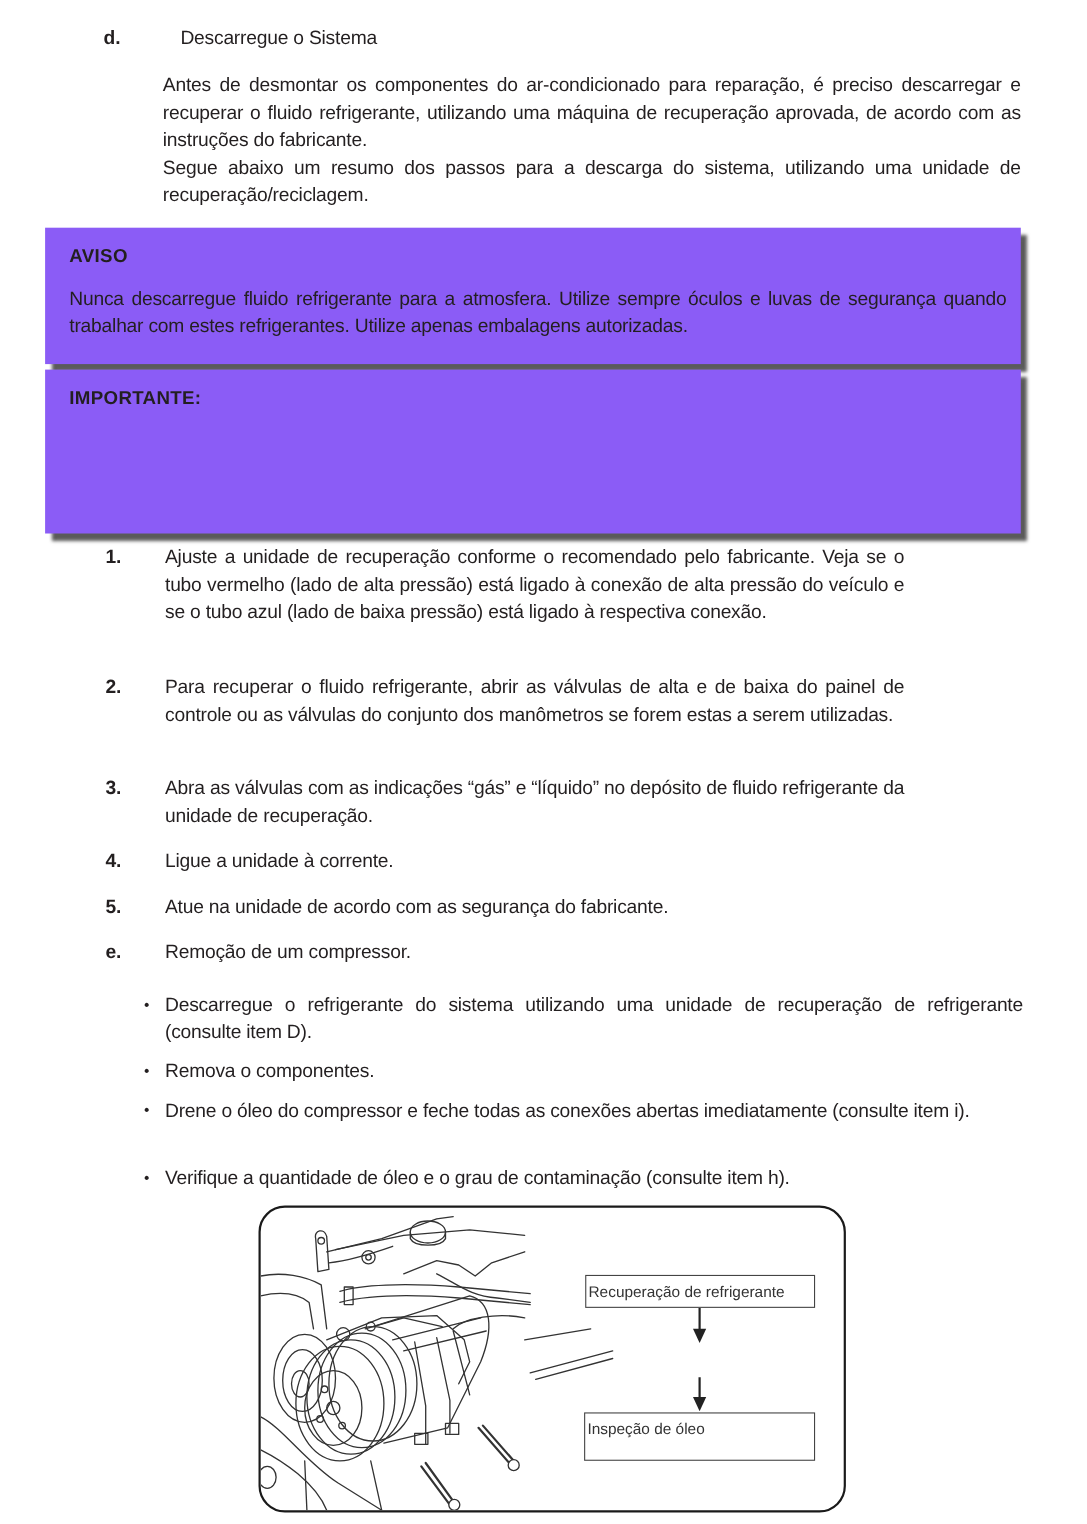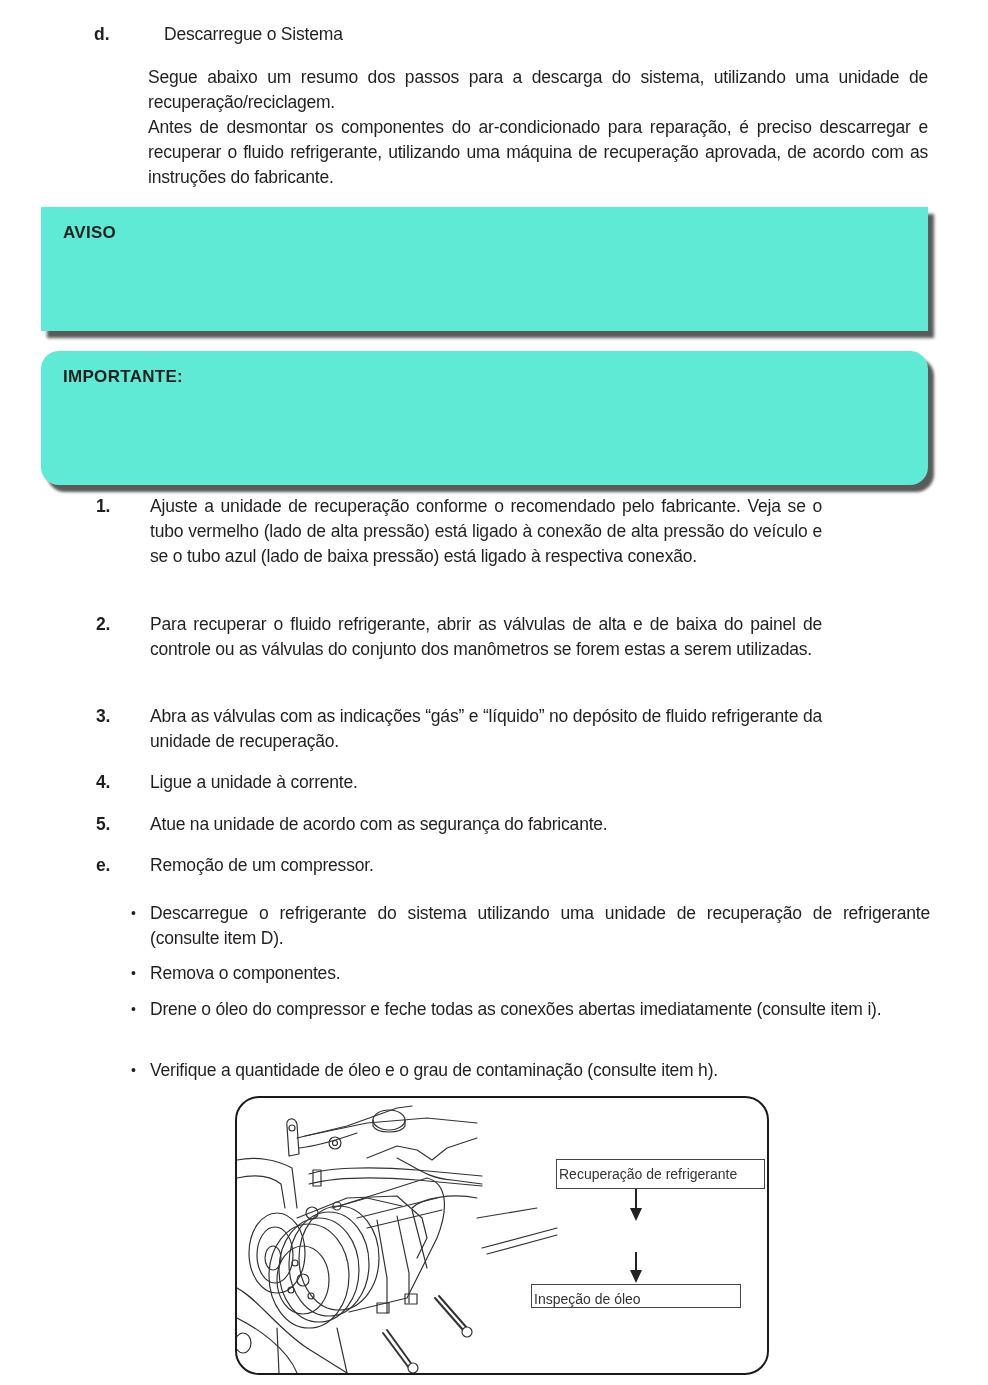--- a/index.html
+++ b/index.html
@@ -13,27 +13,27 @@
   .just { text-align: justify; }
 
   
   #sec-d-label { left: 94px; top: 22px; }
   #sec-d-title { left: 164px; top: 22px; }
   #sec-d-body { left: 148px; top: 65px; width: 780px; }
   #sec-d-body p { margin: 0; }
 
   
   .notice {
-    position: absolute; left: 41px; width: 887px; background: #5eead4;
+    position: absolute; left: 41px; width: 887px; background: #8b5cf6;
     box-shadow: 6px 7px 3px #5a5a5a;
   }
   .notice .head { position: absolute; left: 22px; top: 16px; font-weight: bold; font-size: 17px; letter-spacing: 0.3px; }
   .notice .body { position: absolute; left: 22px; top: 52px; width: 852px; }
   #notice-aviso { top: 207px; height: 124px; }
-  #notice-importante { top: 351px; height: 134px; border-radius: 18px; }
+  #notice-importante { top: 336px; height: 149px; }
 
   
   .step { position: absolute; left: 0; width: 988px; }
   .step .num { position: absolute; left: 96px; top: 0; font-weight: bold; }
   .step .stxt { position: absolute; left: 150px; top: 0; width: 672px; }
   #step-1 { top: 494px; }
   #step-2 { top: 612px; }
   #step-3 { top: 704px; }
   #step-4 { top: 770px; }
   #step-5 { top: 812px; }
@@ -52,36 +52,37 @@
   #figure {
     position: absolute; left: 235px; top: 1096px; width: 530px; height: 275px;
     border: 2px solid #1a1a1a; border-radius: 24px; background: #ffffff; overflow: hidden;
   }
   #figure svg.draw { position: absolute; left: 0; top: 0; }
   .fbox {
     position: absolute; border: 1.5px solid #444; background: #fff;
     font-family: "Liberation Sans", sans-serif; font-size: 14px; color: #333;
     line-height: 28px; padding-left: 2px; box-sizing: border-box; white-space: nowrap;
   }
-  #fbox-1 { left: 295px; top: 61px; width: 209px; height: 30px; margin-left: 24px; }
+  #fbox-1 { left: 295px; top: 61px; width: 209px; height: 30px; }
   #fbox-2 { left: 294px; top: 124px; width: 210px; height: 30px; }
-  #fbox-3 { left: 294px; top: 186px; width: 210px; height: 24px; }
+  #fbox-3 { left: 294px; top: 186px; width: 210px; height: 44px; }
 </style>
 </head>
 <body>
 
 <div id="sec-d-label" class="label">d.</div>
 <div id="sec-d-title" class="abs txt">Descarregue o Sistema</div>
 <div id="sec-d-body" class="abs txt just">
+  <p>Antes de desmontar os componentes do ar-condicionado para reparação, é preciso descarregar e recuperar o fluido refrigerante, utilizando uma máquina de recuperação aprovada, de acordo com as instruções do fabricante.</p>
   <p>Segue abaixo um resumo dos passos para a descarga do sistema, utilizando uma unidade de recuperação/reciclagem.</p>
-  <p>Antes de desmontar os componentes do ar-condicionado para reparação, é preciso descarregar e recuperar o fluido refrigerante, utilizando uma máquina de recuperação aprovada, de acordo com as instruções do fabricante.</p>
 </div>
 
 <div id="notice-aviso" class="notice">
   <div class="head">AVISO</div>
+  <div class="body txt just">Nunca descarregue fluido refrigerante para a atmosfera. Utilize sempre óculos e luvas de segurança quando trabalhar com estes refrigerantes. Utilize apenas embalagens autorizadas.</div>
 </div>
 
 <div id="notice-importante" class="notice">
   <div class="head">IMPORTANTE:</div>
 </div>
 
 <div id="step-1" class="step txt">
   <span class="num">1.</span>
   <span class="stxt just">Ajuste a unidade de recuperação conforme o recomendado pelo fabricante. Veja se o tubo vermelho (lado de alta pressão) está ligado à conexão de alta pressão do veículo e se o tubo azul (lado de baixa pressão) está ligado à respectiva conexão.</span>
 </div>

